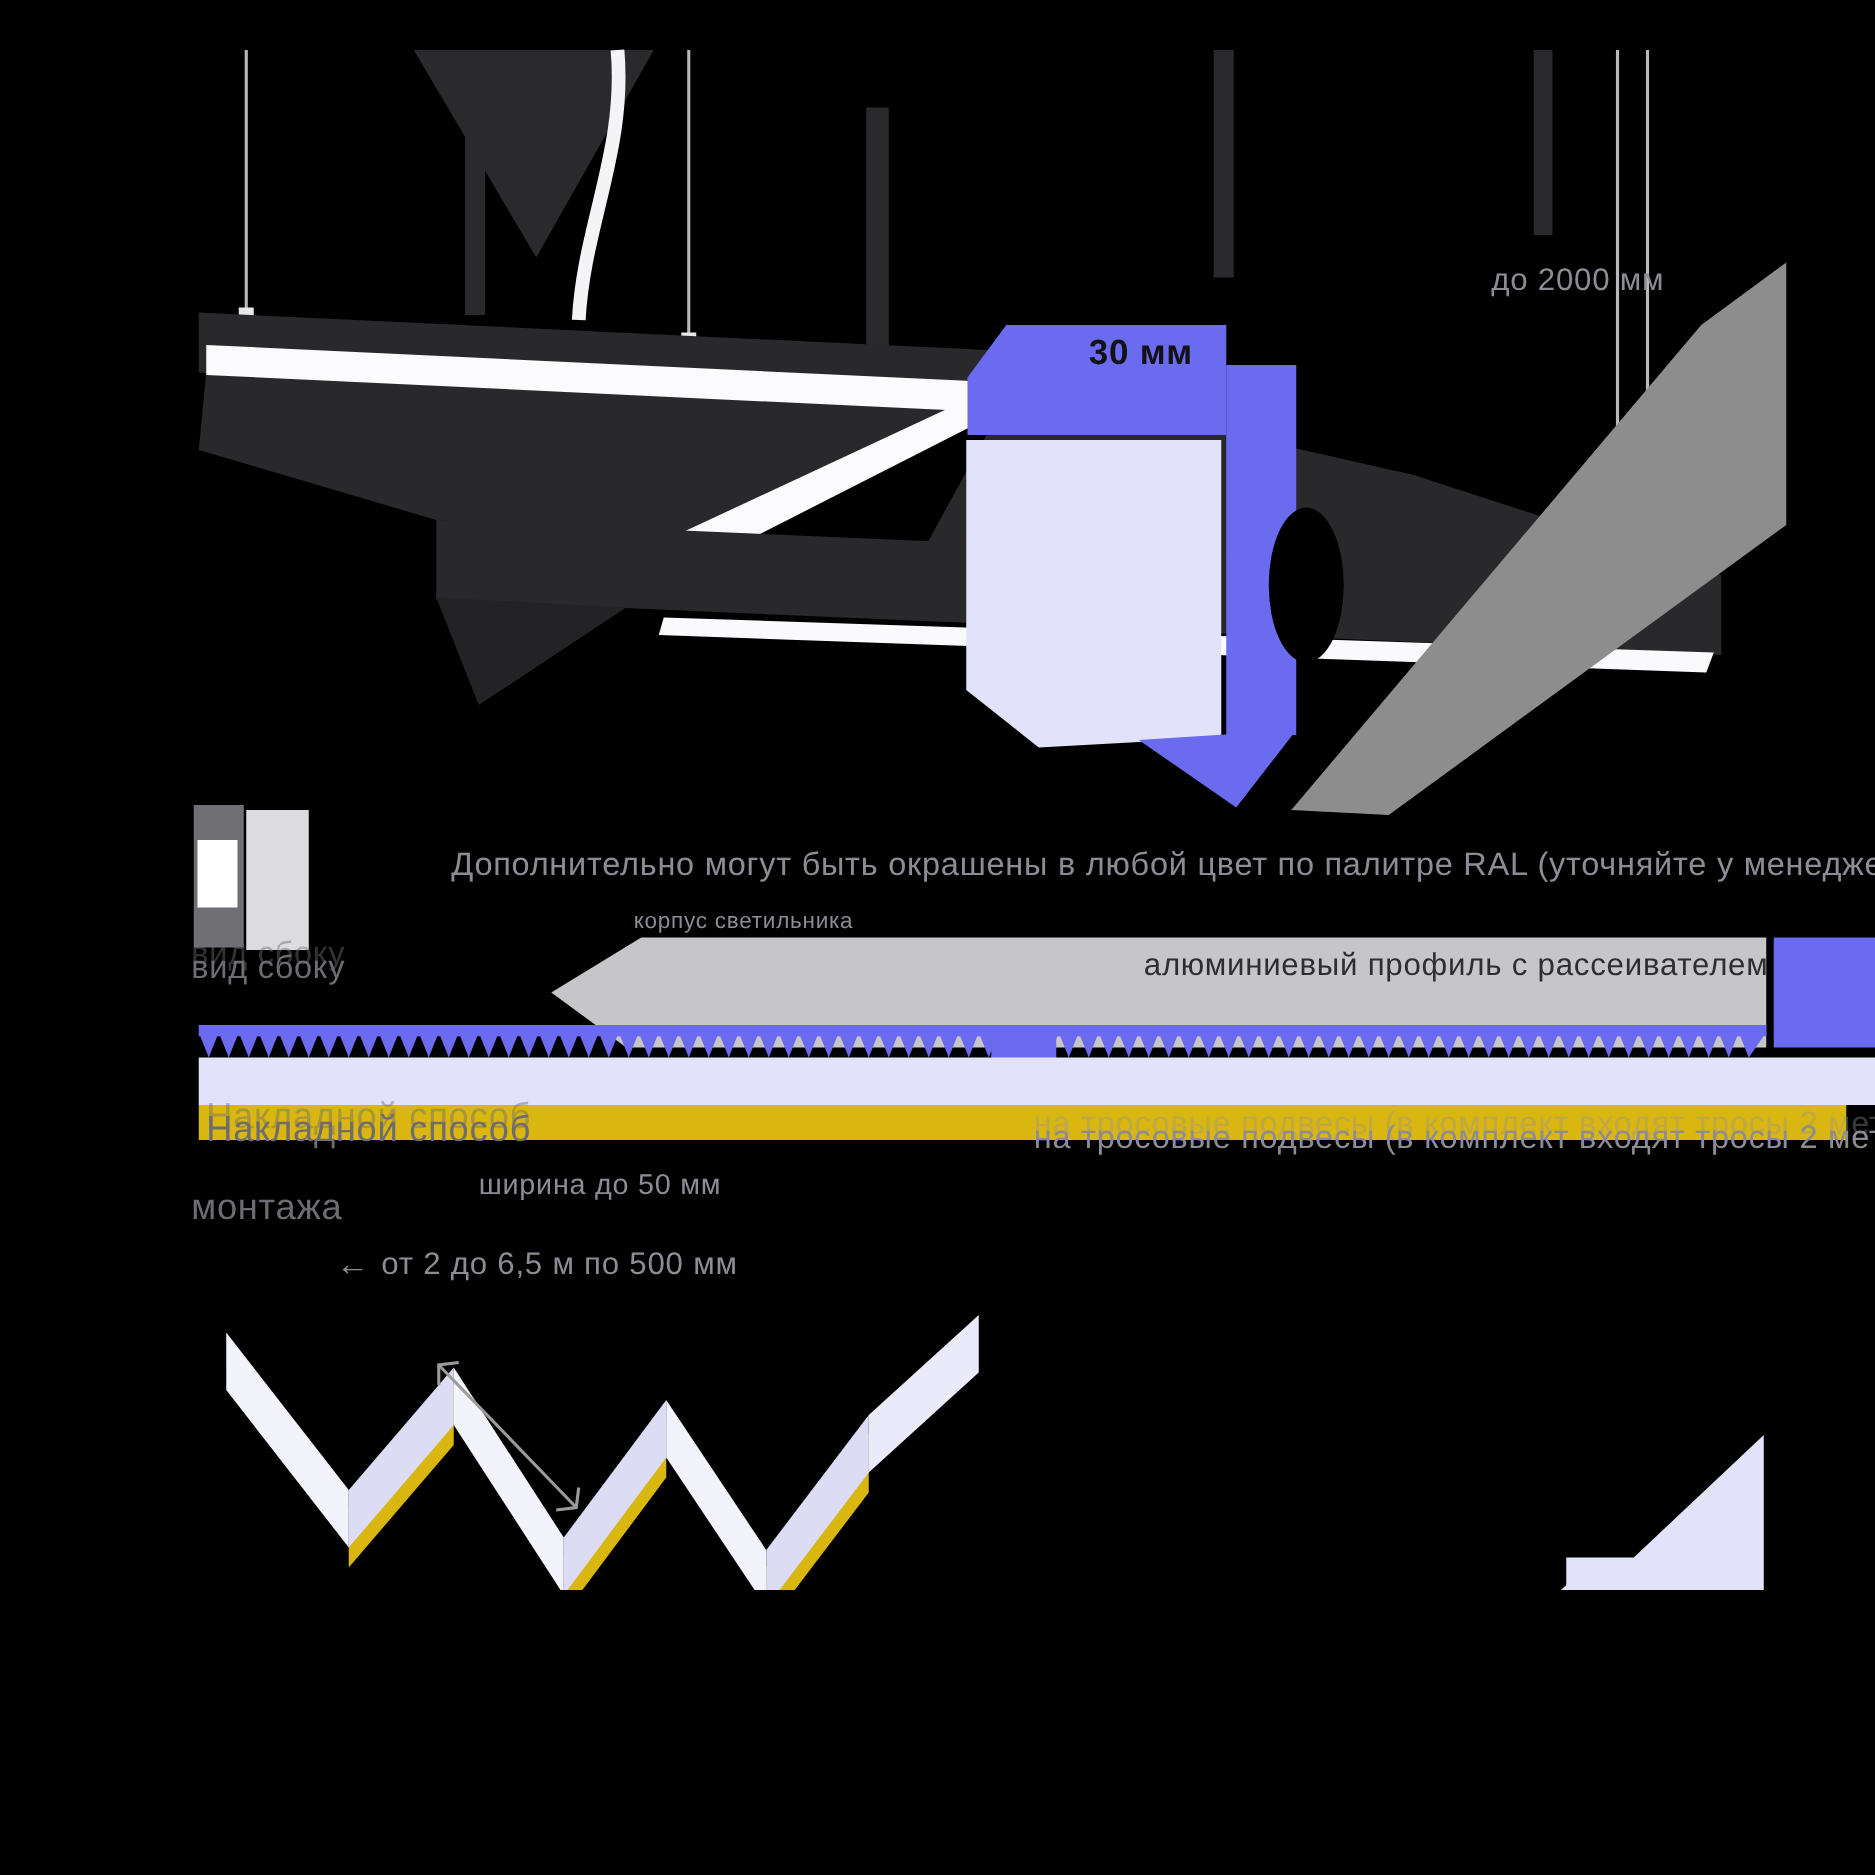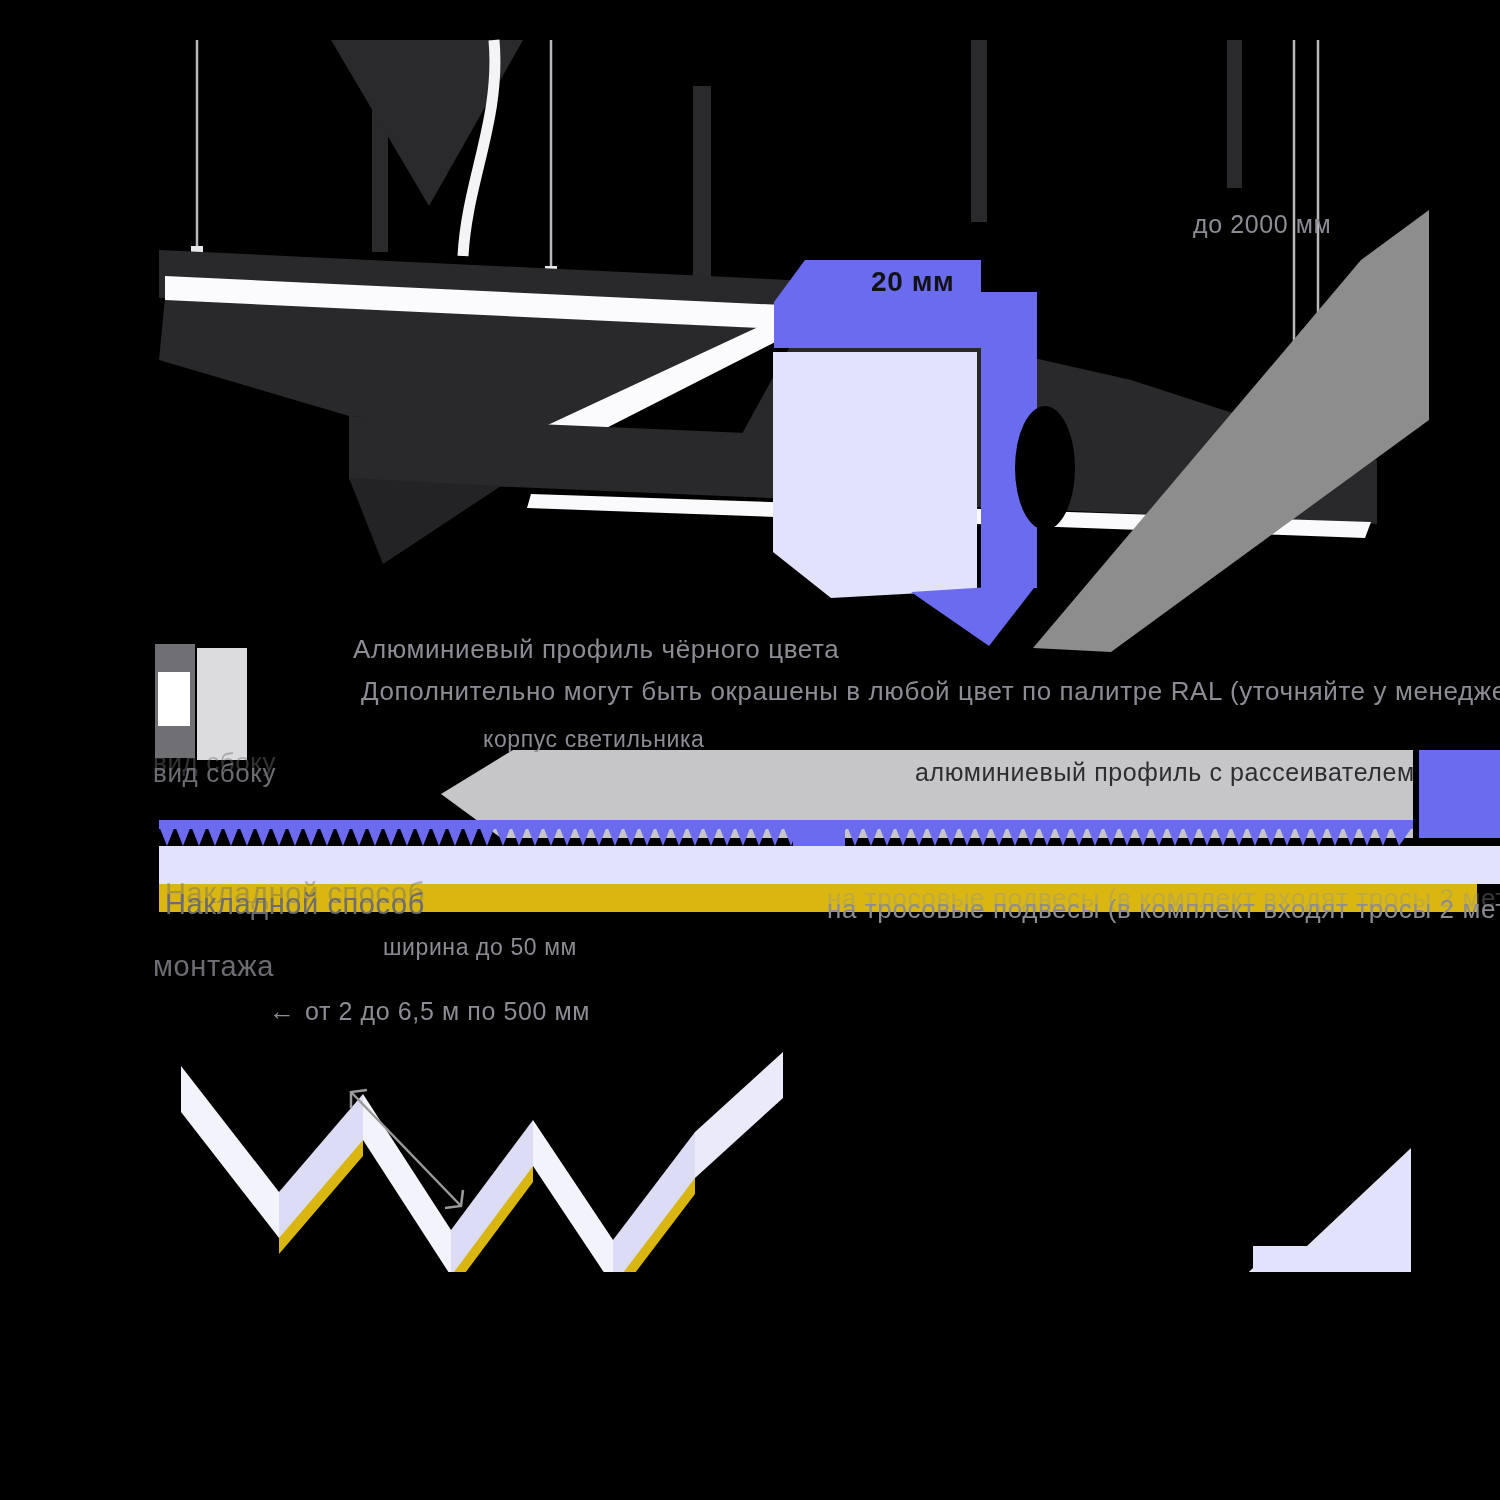--- a/index.html
+++ b/index.html
@@ -104,27 +104,26 @@
     </g>
 
     <g>
       <rect x="124" y="644" width="40" height="114" fill="#707074"></rect>
       <rect x="127" y="672" width="32" height="54" fill="#ffffff"></rect>
       <rect x="166" y="648" width="50" height="112" fill="#dcdcde"></rect>
     </g>
   </svg>
 
   <div class="lbl" style="left:1162px;top:210px;font-size:25px;">до 2000 мм</div>
-  <div class="lbl lbl-onpurple" style="left:840px;top:266px;font-size:28px;">20 мм</div>
+  <div class="lbl lbl-onpurple" style="left:840px;top:266px;font-size:28px;">30 мм</div>
 
-  <div class="lbl" style="left:322px;top:634px;">Алюминиевый профиль чёрного цвета</div>
   <div class="lbl" style="left:330px;top:676px;">Дополнительно могут быть окрашены в любой цвет по палитре RAL (уточняйте у менеджеров)</div>
   <div class="lbl lbl-dark ghost-dark" style="left:122px;top:758px;">вид сбоку</div>
 
-  <div class="lbl" style="left:452px;top:726px;font-size:23px;">корпус светильника</div>
+  <div class="lbl" style="left:476px;top:726px;font-size:18px;">корпус светильника</div>
   <div class="lbl lbl-onband" style="left:884px;top:758px;font-size:25px;">алюминиевый профиль с рассеивателем</div>
 
   <div class="lbl lbl-dark ghost-dark" style="left:134px;top:888px;font-size:29px;">Накладной способ</div>
   <div class="lbl lbl-dark" style="left:122px;top:950px;font-size:29px;">монтажа</div>
   <div class="lbl" style="left:352px;top:934px;font-size:23px;">ширина до 50 мм</div>
 
   <div class="row" style="position:absolute;left:238px;top:996px;">
     <span class="arrow-glyph">←</span>
     <span class="lbl" style="position:static;font-size:25px;">от 2 до 6,5 м по 500 мм</span>
   </div>

